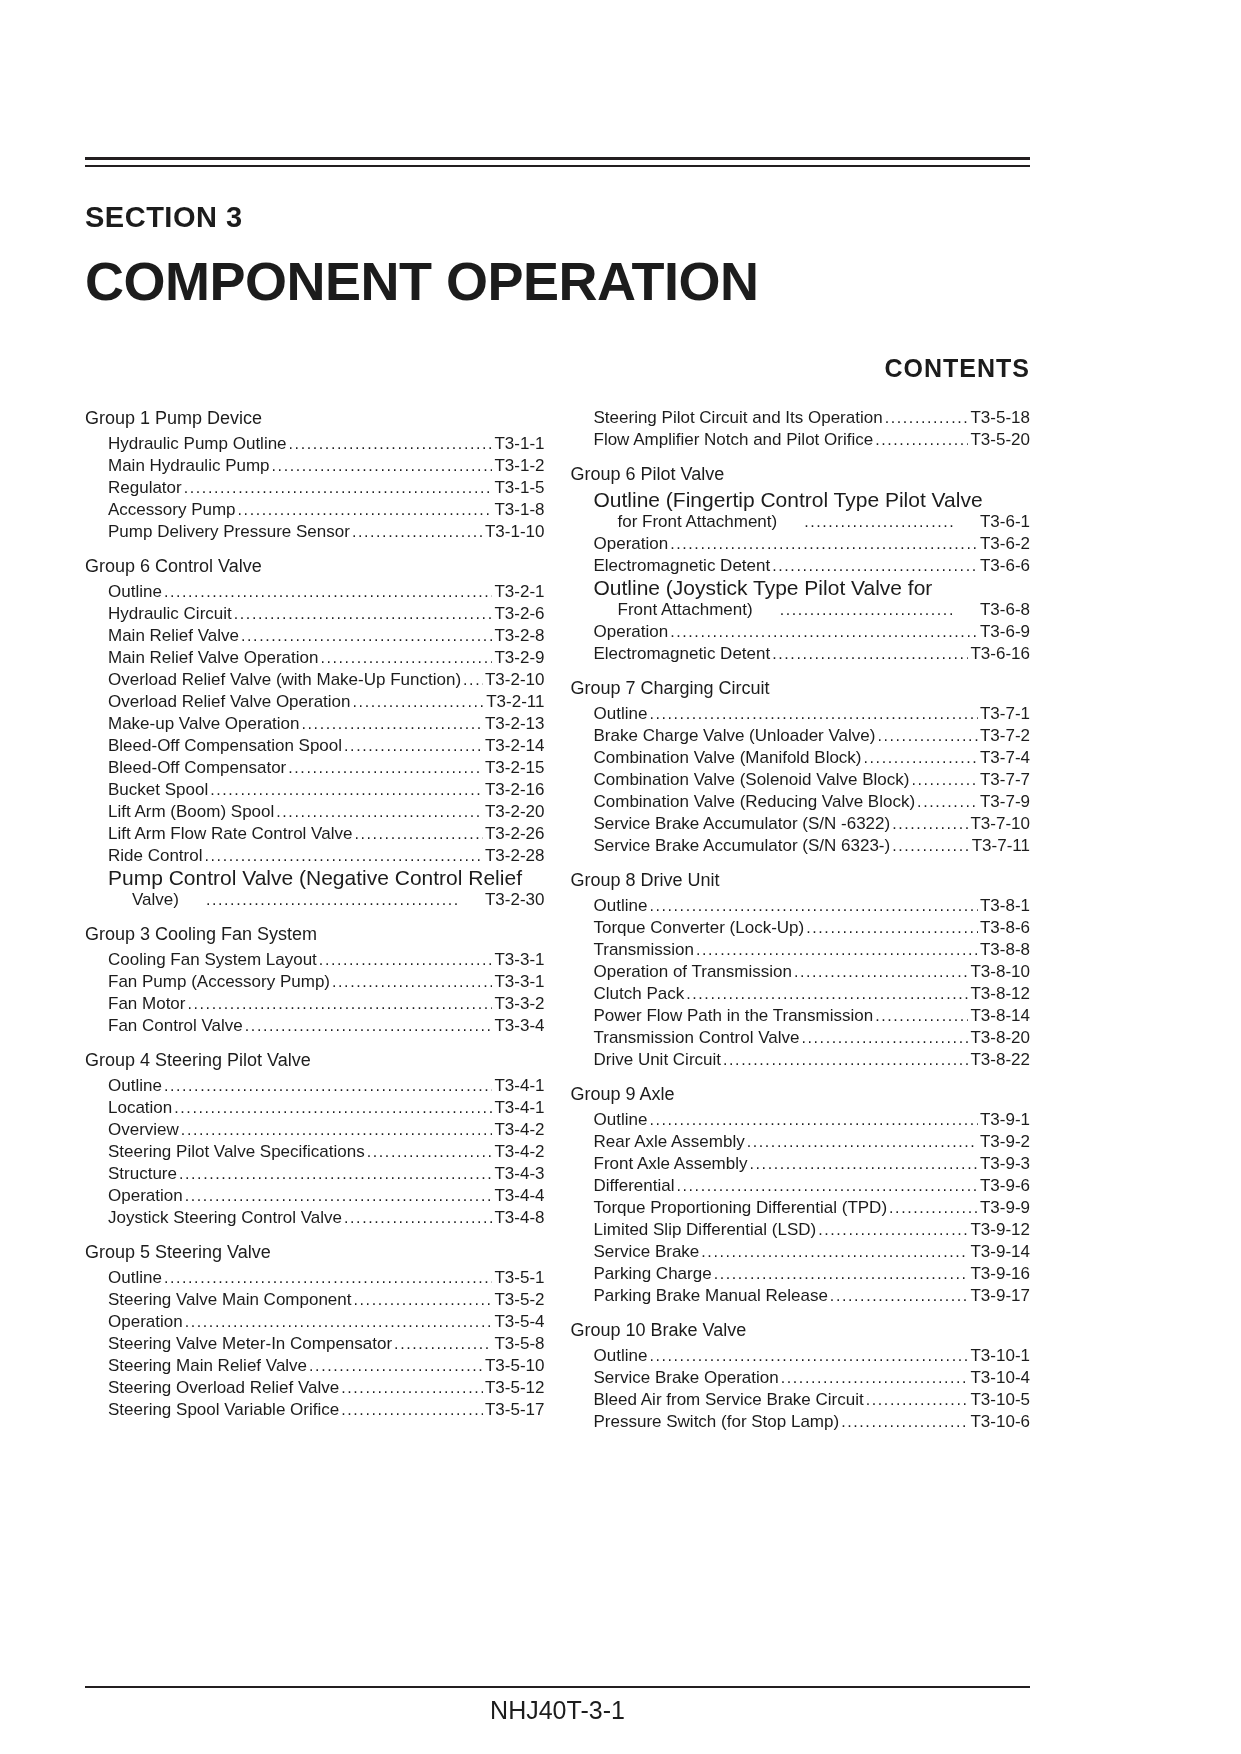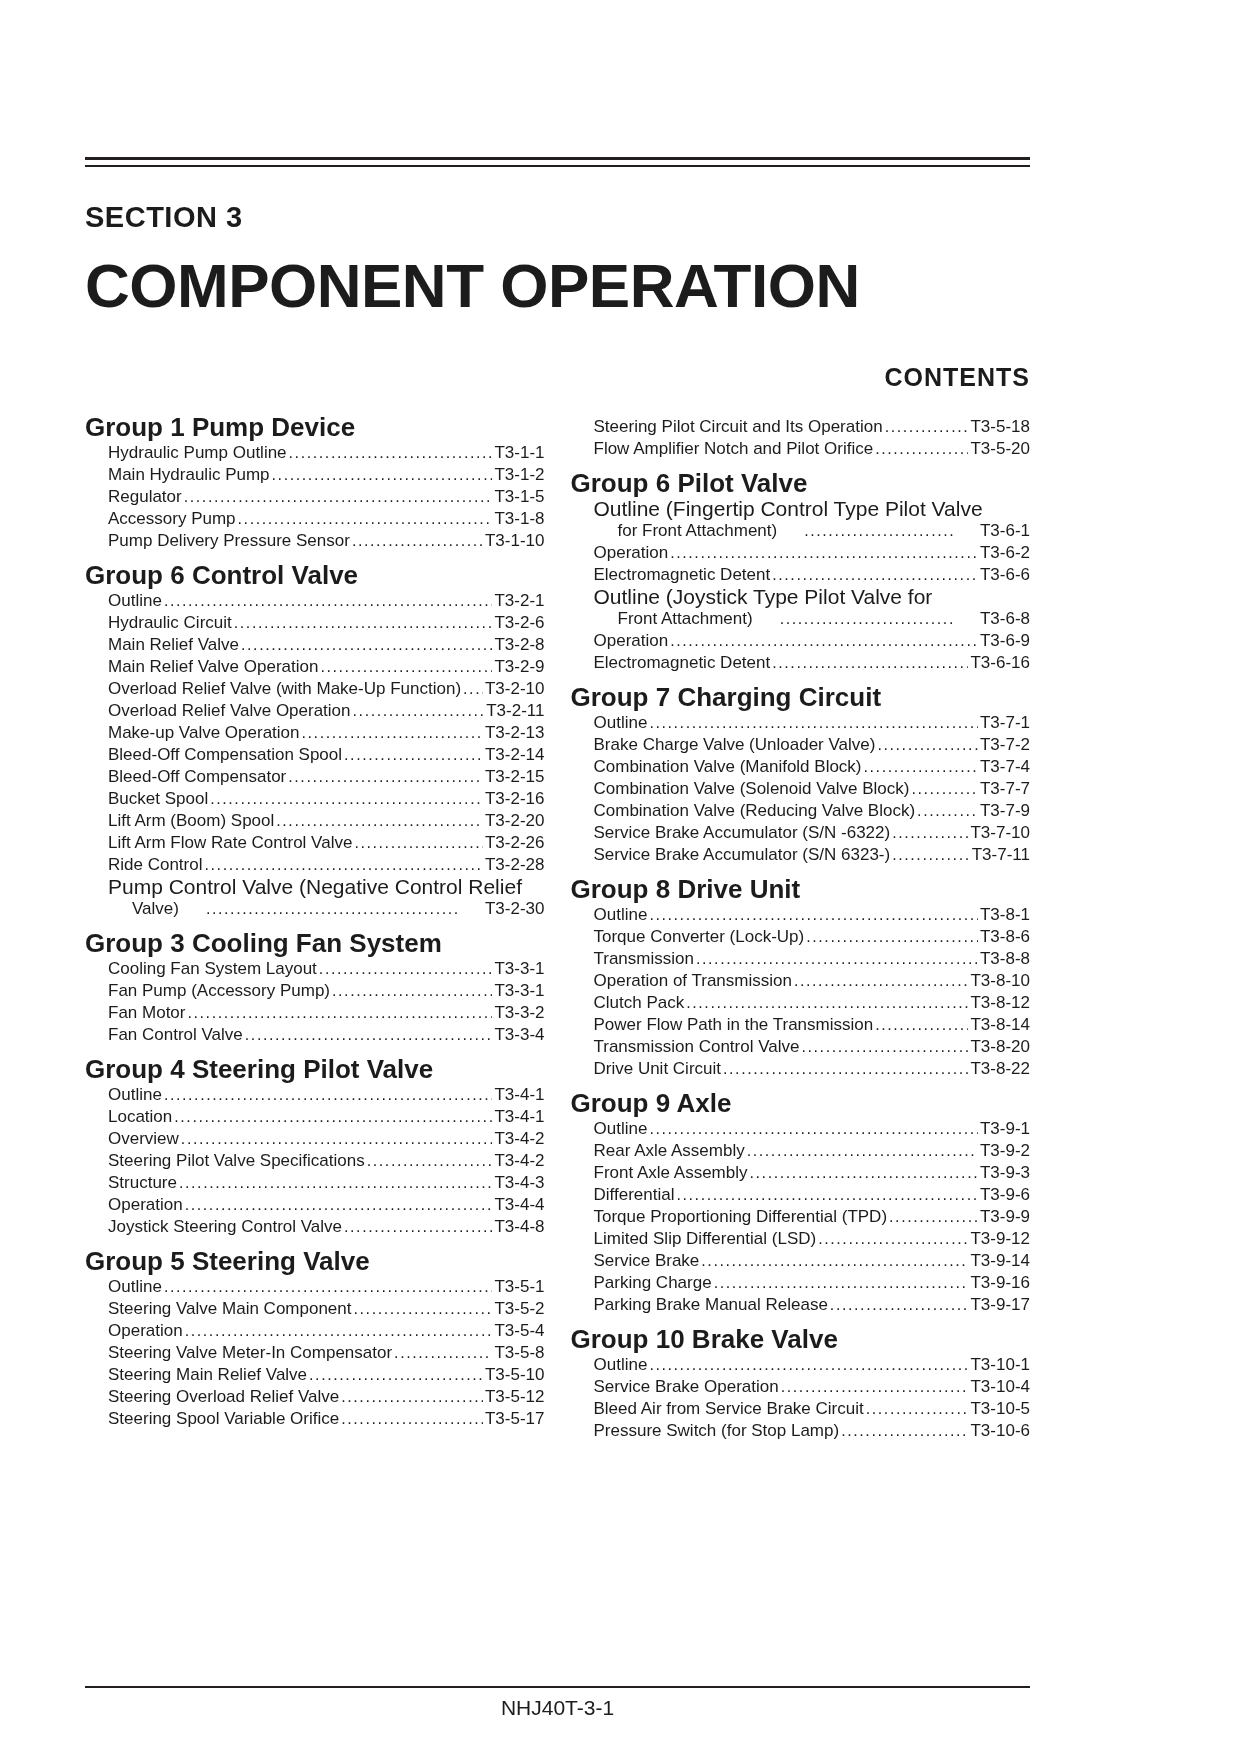--- a/index.html
+++ b/index.html
@@ -28,40 +28,40 @@
     border-bottom: 2px solid #231f20;
   }
   .section-label {
     margin-top: 34px;
     font-size: 29px;
     font-weight: bold;
     letter-spacing: 0.5px;
   }
   .doc-title {
     margin-top: 16px;
-    font-size: 62px;
+    font-size: 54px;
     font-weight: bold;
     letter-spacing: -0.5px;
   }
   .contents-label {
     margin-top: 42px;
     text-align: right;
     font-size: 25px;
     font-weight: bold;
     letter-spacing: 1px;
   }
   .toc {
     display: flex;
     gap: 26px;
     margin-top: 24px;
   }
   .toc-column { flex: 1; min-width: 0; }
   .group-heading {
-    font-size: 26px;
-    font-weight: bold;
+    font-size: 18px;
+    font-weight: normal;
     margin-top: 12px;
     margin-bottom: 3px;
     line-height: 23px;
   }
   .toc-column > :first-child { margin-top: 0; }
   .toc-entry {
     display: flex;
     align-items: baseline;
     padding-left: 23px;
     font-size: 17px;
@@ -93,21 +93,21 @@
     position: absolute;
     left: 85px; width: 945px;
     top: 1686px;
     border-top: 2px solid #231f20;
   }
   .footer {
     position: absolute;
     left: 85px; width: 945px;
     top: 1696px;
     text-align: center;
-    font-size: 21px;
+    font-size: 25px;
   }
 </style>
 </head>
 <body>
 
 <div class="page">
   <div class="content">
     <div class="top-rule"></div>
     <div class="section-label">SECTION 3</div>
     <h1 class="doc-title">COMPONENT OPERATION</h1>

